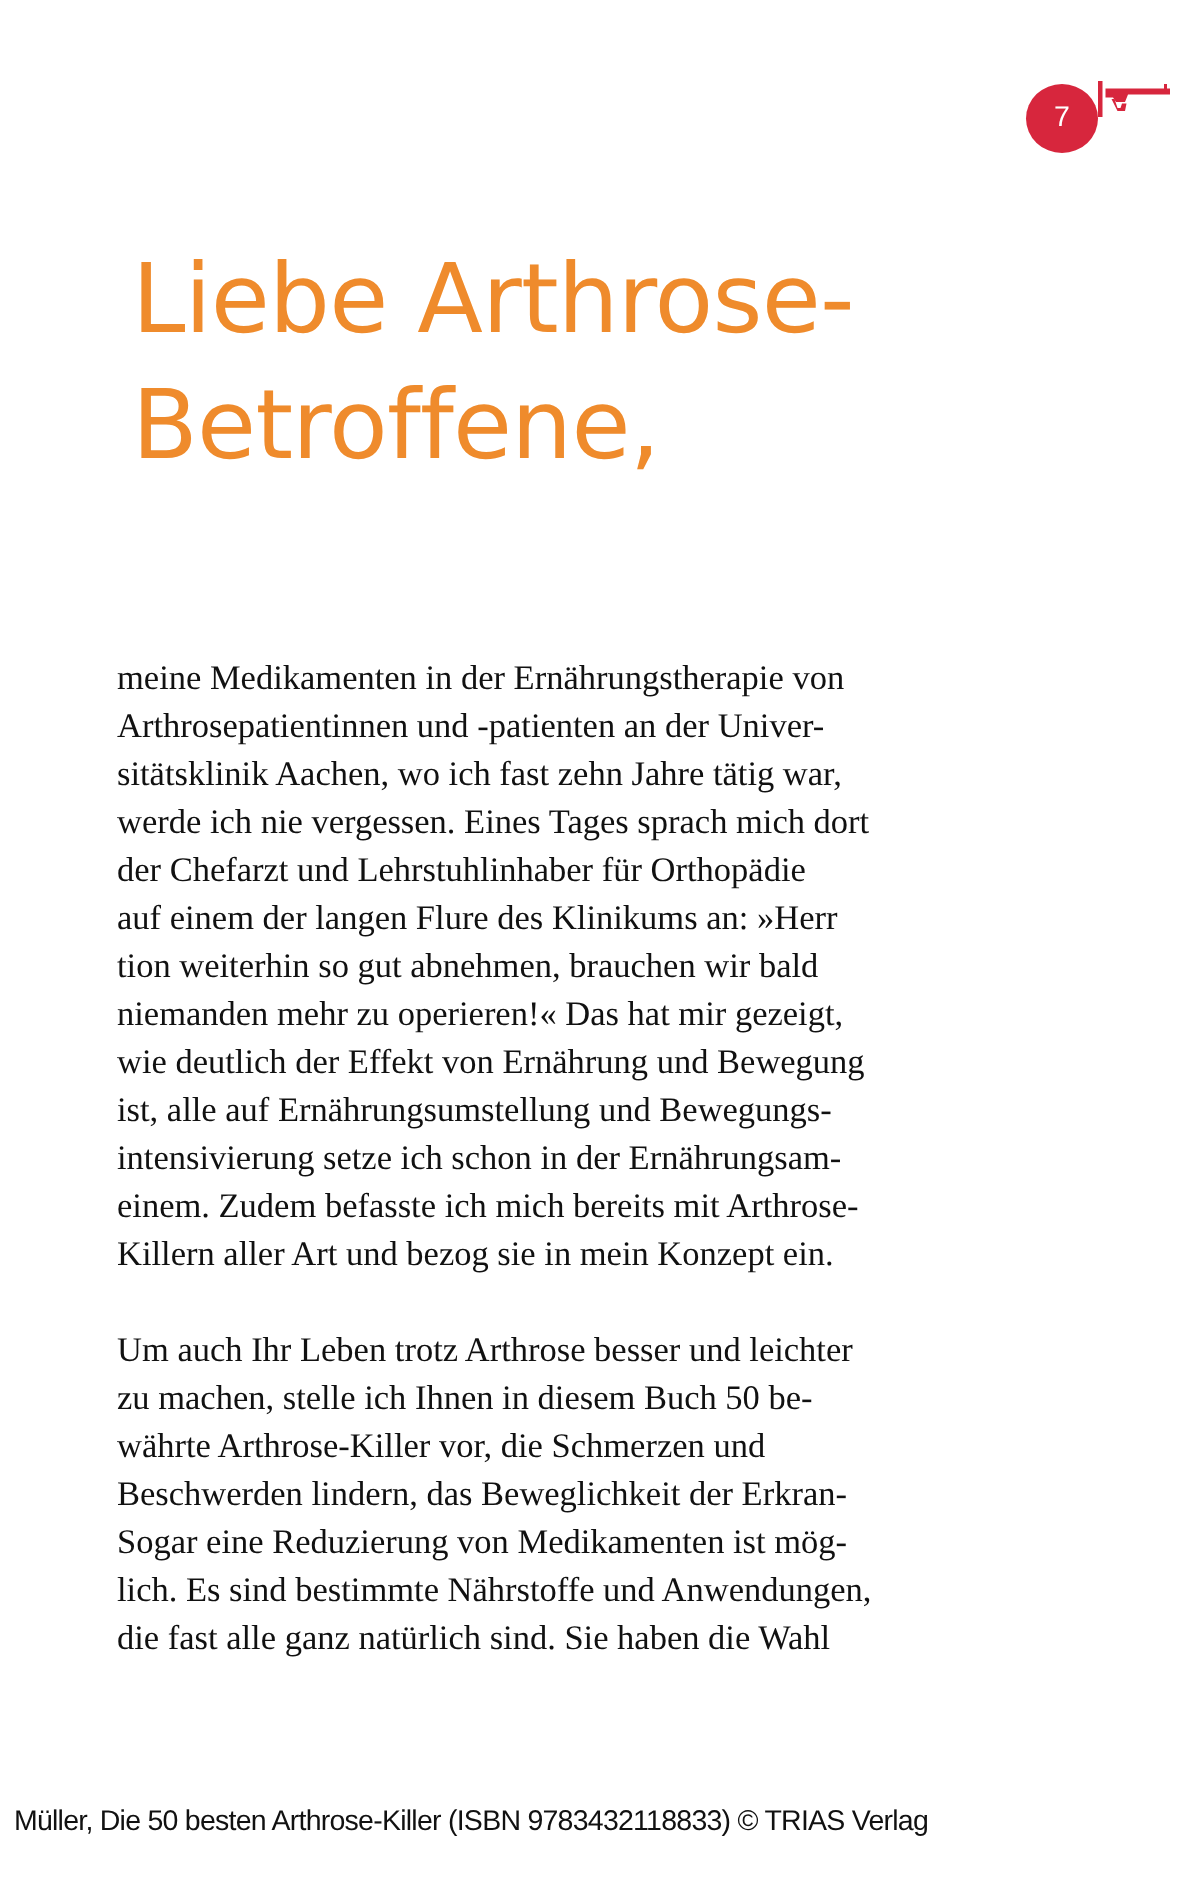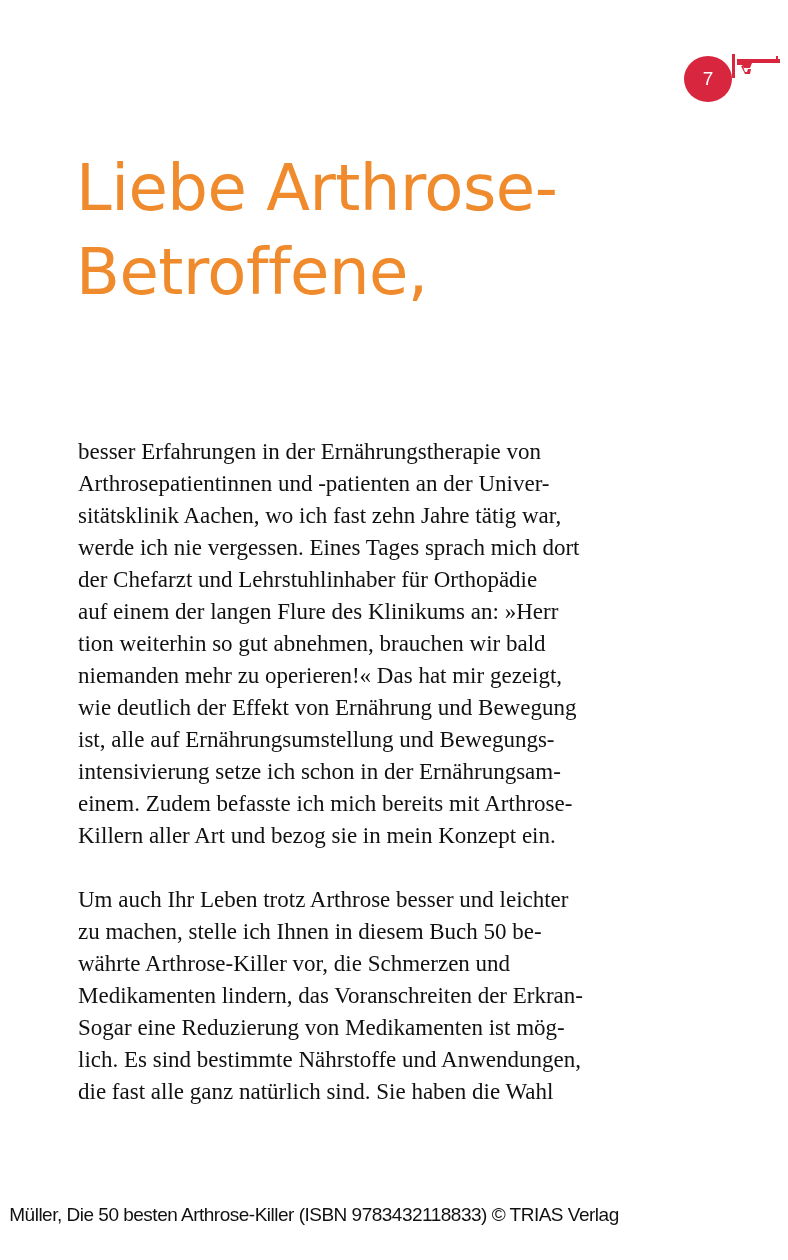--- a/index.html
+++ b/index.html
@@ -38,21 +38,21 @@
       position: absolute;
       left: 732px;
       top: 54px;
       width: 48px;
       height: 26px;
     }
     .title {
       position: absolute;
       left: 76px;
       top: 146px;
-      margin: 0;
+      margin: 12px;
       font-family: "DejaVu Sans", sans-serif;
       font-weight: normal;
       font-size: 64px;
       line-height: 84px;
       color: #ef8b2c;
       letter-spacing: -0.5px;
     }
     .body-text {
       position: absolute;
       left: 78px;
@@ -94,38 +94,38 @@
   <path d="M9 12 L13 20 L18 20 L19 15 L16 15 L15 18 L13 18 L11 12 Z" fill="#d7263d"></path>
 </svg>
 
 <h1 class="title">
   <span class="line">Liebe Arthrose-</span>
   <span class="line">Betroffene,</span>
 </h1>
 
 <div class="body-text">
   <p class="paragraph">
-    <span class="line">besser Erfahrungen in der Ernährungstherapie von</span>
+    <span class="line">meine Medikamenten in der Ernährungstherapie von</span>
     <span class="line">Arthrosepatientinnen und -patienten an der Univer-</span>
     <span class="line">sitätsklinik Aachen, wo ich fast zehn Jahre tätig war,</span>
     <span class="line">werde ich nie vergessen. Eines Tages sprach mich dort</span>
     <span class="line">der Chefarzt und Lehrstuhlinhaber für Orthopädie</span>
     <span class="line">auf einem der langen Flure des Klinikums an: »Herr</span>
     <span class="line">tion weiterhin so gut abnehmen, brauchen wir bald</span>
     <span class="line">niemanden mehr zu operieren!« Das hat mir gezeigt,</span>
     <span class="line">wie deutlich der Effekt von Ernährung und Bewegung</span>
     <span class="line">ist, alle auf Ernährungsumstellung und Bewegungs-</span>
     <span class="line">intensivierung setze ich schon in der Ernährungsam-</span>
     <span class="line">einem. Zudem befasste ich mich bereits mit Arthrose-</span>
     <span class="line">Killern aller Art und bezog sie in mein Konzept ein.</span>
   </p>
   <p class="paragraph">
     <span class="line">Um auch Ihr Leben trotz Arthrose besser und leichter</span>
     <span class="line">zu machen, stelle ich Ihnen in diesem Buch 50 be-</span>
     <span class="line">währte Arthrose-Killer vor, die Schmerzen und</span>
-    <span class="line">Medikamenten lindern, das Voranschreiten der Erkran-</span>
+    <span class="line">Beschwerden lindern, das Beweglichkeit der Erkran-</span>
     <span class="line">Sogar eine Reduzierung von Medikamenten ist mög-</span>
     <span class="line">lich. Es sind bestimmte Nährstoffe und Anwendungen,</span>
     <span class="line">die fast alle ganz natürlich sind. Sie haben die Wahl</span>
   </p>
 </div>
 
 <div class="footer">Müller, Die 50 besten Arthrose-Killer (ISBN 9783432118833) © TRIAS Verlag</div>
 
 </body></html>

